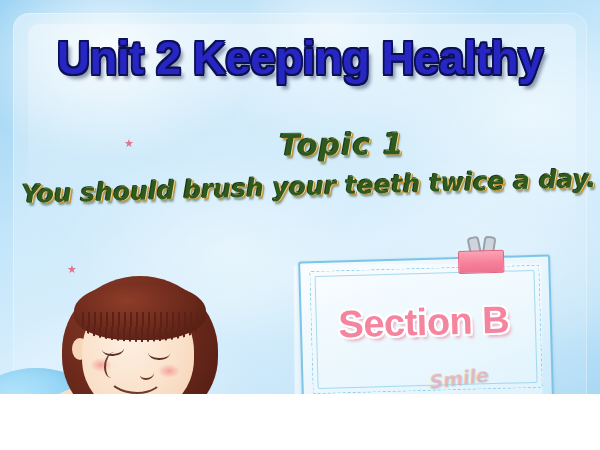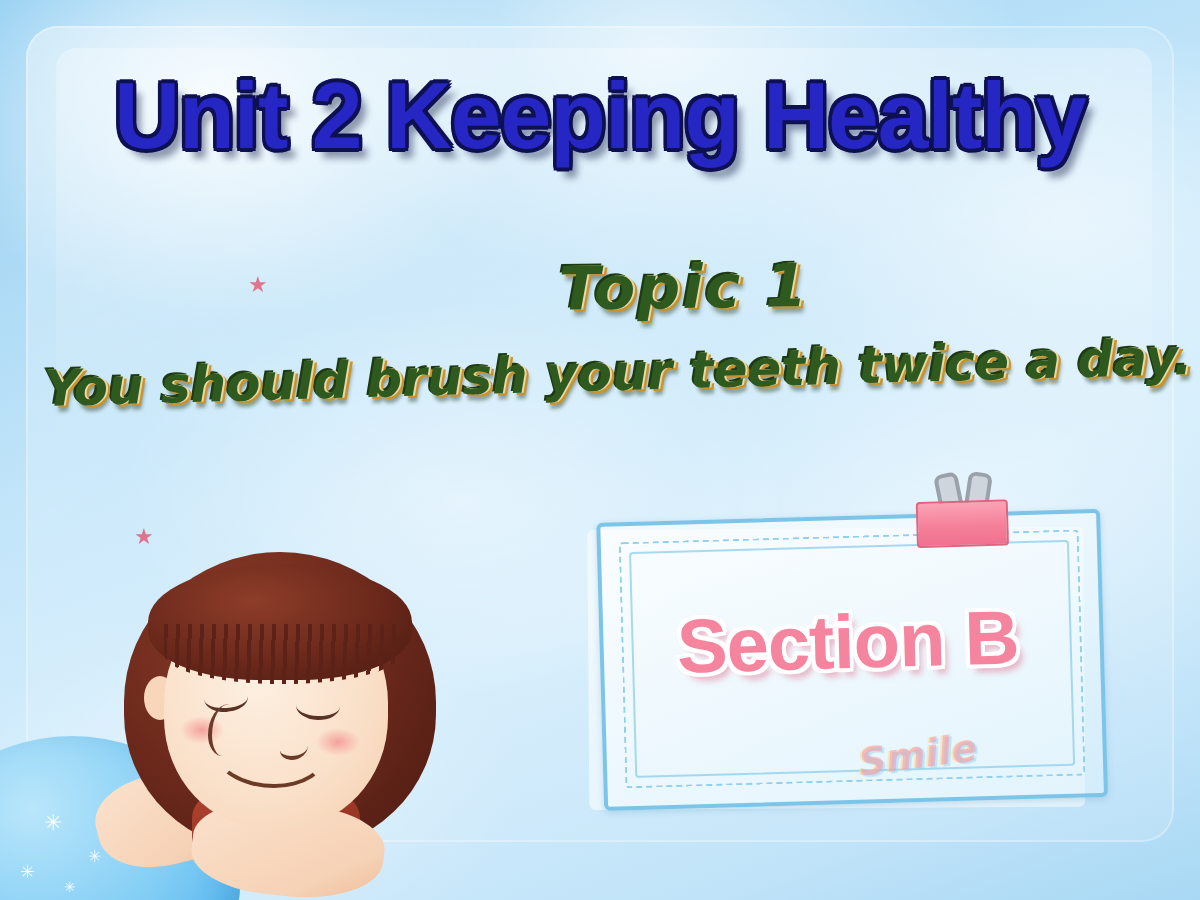--- a/index.html
+++ b/index.html
@@ -7,21 +7,21 @@
     padding: 0;
     background: #ffffff;
   }
   body {
     font-family: "Liberation Sans", sans-serif;
   }
 
   #slide {
     position: relative;
     width: 600px;
-    height: 450px;
+    height: 394px;
     overflow: hidden;
     background: linear-gradient(160deg, #8ecdf2 0%, #a9d9f5 18%, #c4e6fa 40%, #d6eefc 62%, #c2e4f9 85%, #a8d8f4 100%);
   }
 
   
   .cloud {
     position: absolute;
     border-radius: 50%;
     background: radial-gradient(closest-side, rgba(255,255,255,0.85), rgba(255,255,255,0.0));
     pointer-events: none;

